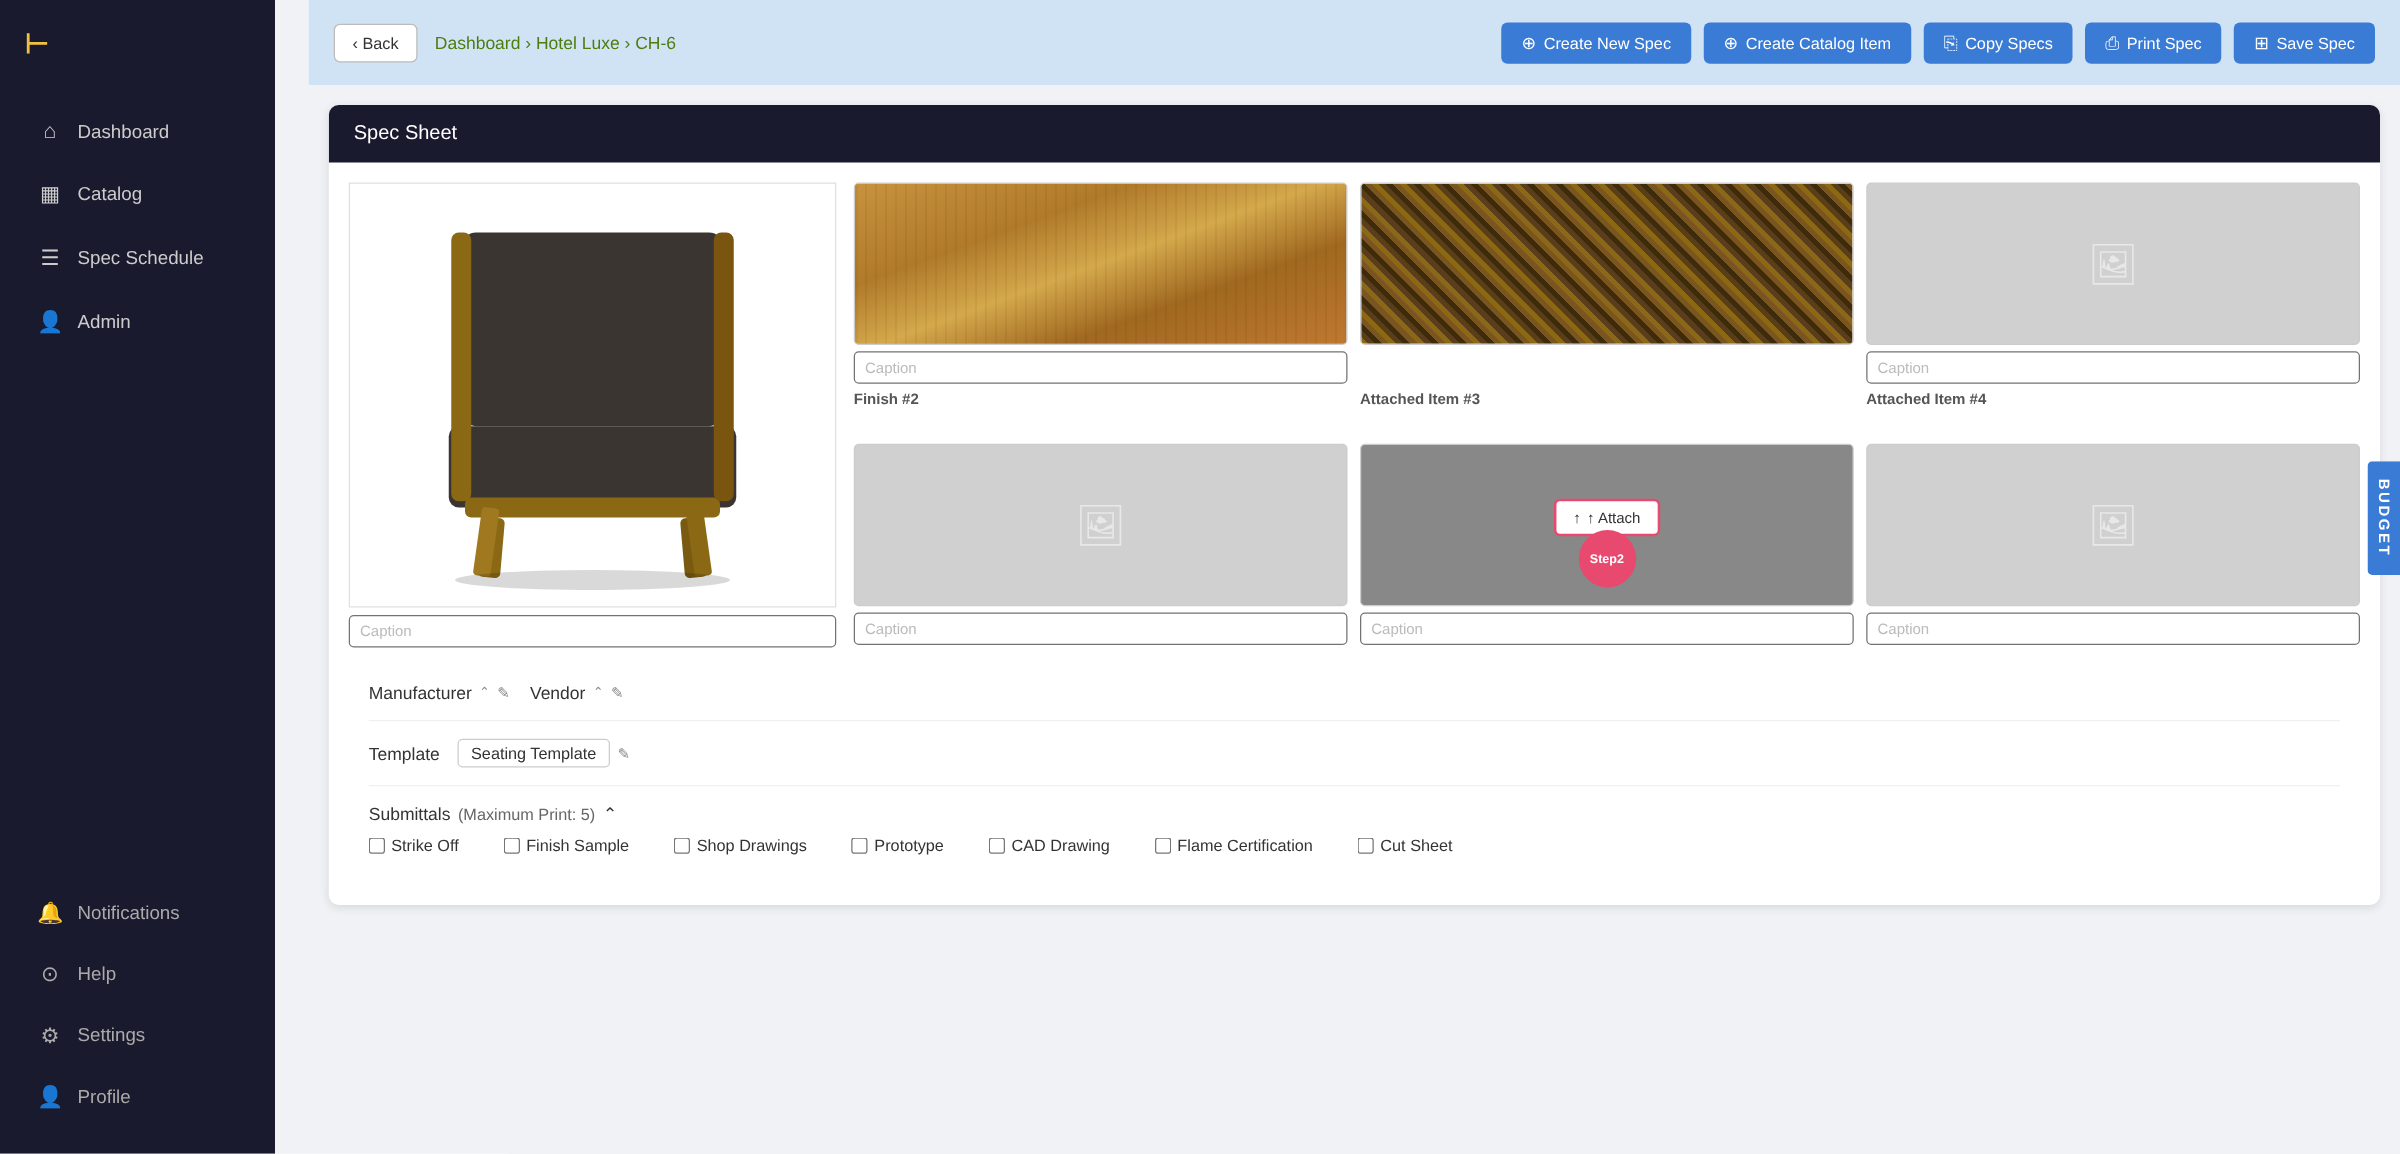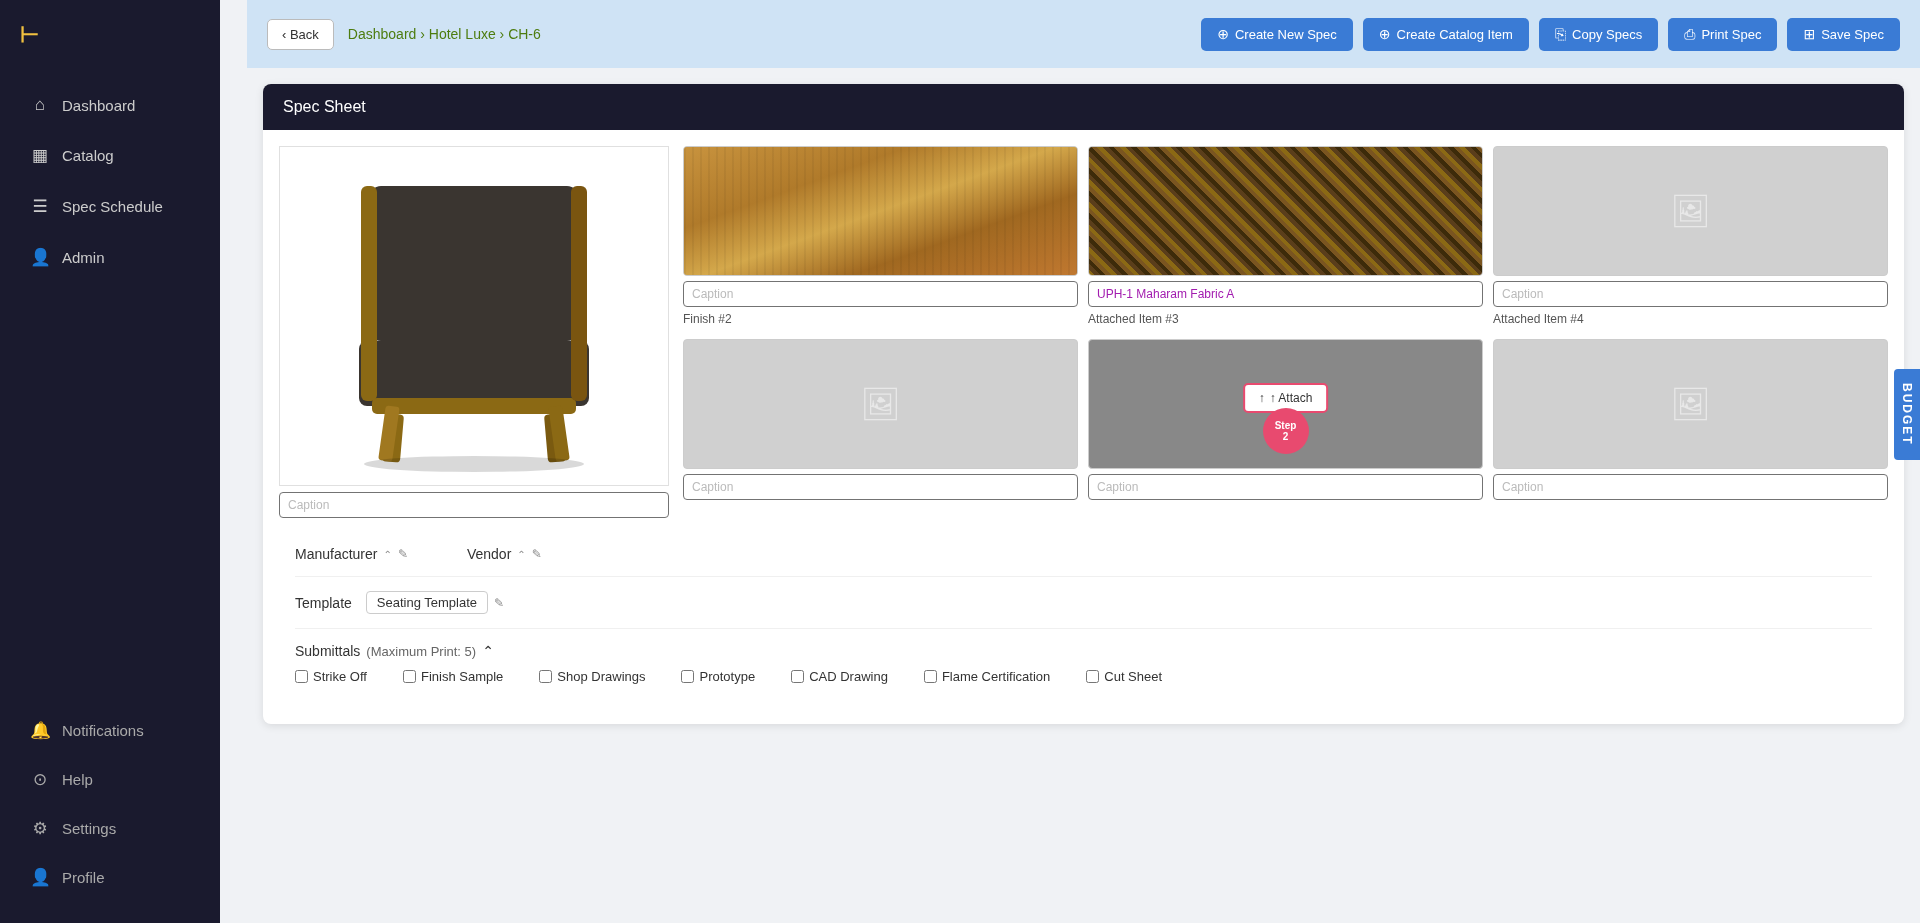--- a/index.html
+++ b/index.html
@@ -255,21 +255,21 @@
       position: absolute;
       bottom: 14px;
       left: 50%;
       transform: translateX(-50%);
       background: #e84a6f;
       color: white;
       border-radius: 50%;
       width: 46px;
       height: 46px;
       display: flex;
-      flex-direction: column;
+      flex-direction: row;
       align-items: center;
       justify-content: center;
       font-size: 10px;
       font-weight: bold;
       line-height: 1.1;
       z-index: 10;
     }
     .caption-input {
       width: 100%;
       border: 1px solid #737373;
@@ -312,21 +312,21 @@
         transparent 2px, transparent 8px
       );
     }
 
     
     .spec-fields {
       padding: 0 16px 16px;
     }
     .field-row {
       display: flex;
-      gap: 59px;
+      gap: 16px;
       padding: 14px 0;
       border-bottom: 1px solid #f0f0f0;
       align-items: flex-start;
     }
     .field-label {
       font-size: 14px;
       font-weight: 500;
       color: #333;
       display: flex;
       align-items: center;
@@ -514,31 +514,30 @@
                 <div class="image-cell">
                   <div class="image-thumb has-image">
                     <div class="wood-texture"></div>
                   </div>
                   <input class="caption-input" type="text" placeholder="Caption" style="">
                 </div>
                 <div class="image-cell">
                   <div class="image-thumb has-fabric">
                     <div class="fabric-pattern"></div>
                   </div>
-                  <input class="caption-input" type="text" value="UPH-1 Maharam Fabric A" style="">
                 </div>
                 <div class="image-cell">
                   <div class="image-thumb">
                     <span class="image-thumb-icon">🖼</span>
                   </div>
                   <input class="caption-input" type="text" placeholder="Caption" style="">
                 </div>
               </div>
 
-              <div class="side-images-row" style="margin-top: -8px; margin-bottom: 0;">
+              <div class="side-images-row" style="margin-top: -8px; margin-bottom: 16px; font-weight: bold;">
                 <div style="flex:1;">
                   <div class="finish-label">Finish #2</div>
                 </div>
                 <div style="flex:1;">
                   <div class="finish-label">Attached Item #3</div>
                 </div>
                 <div style="flex:1;">
                   <div class="finish-label">Attached Item #4</div>
                 </div>
               </div>

